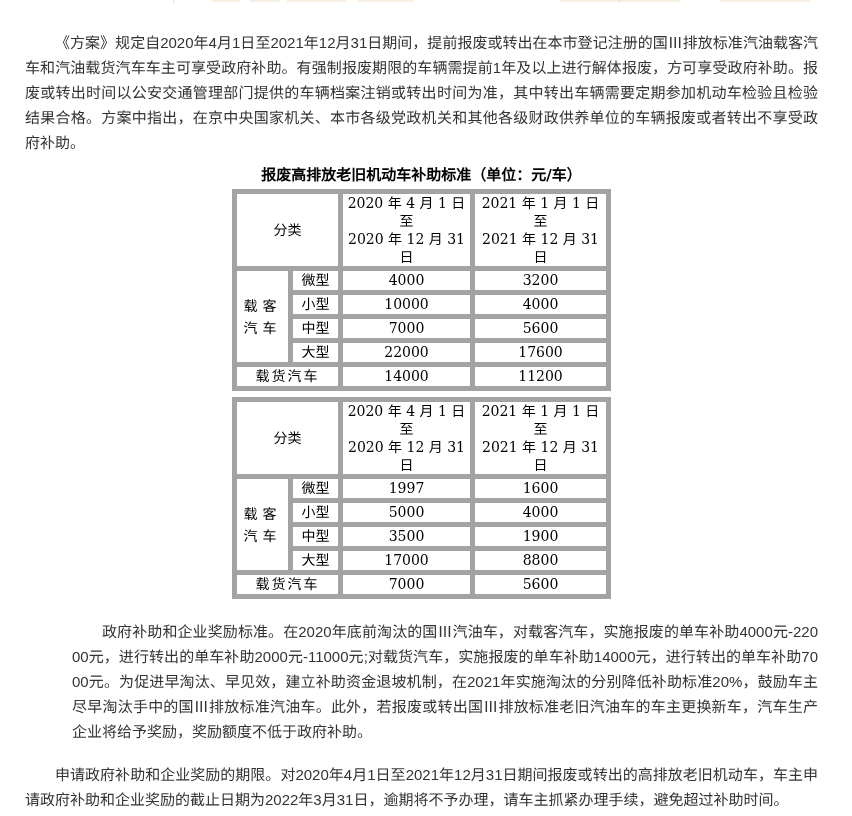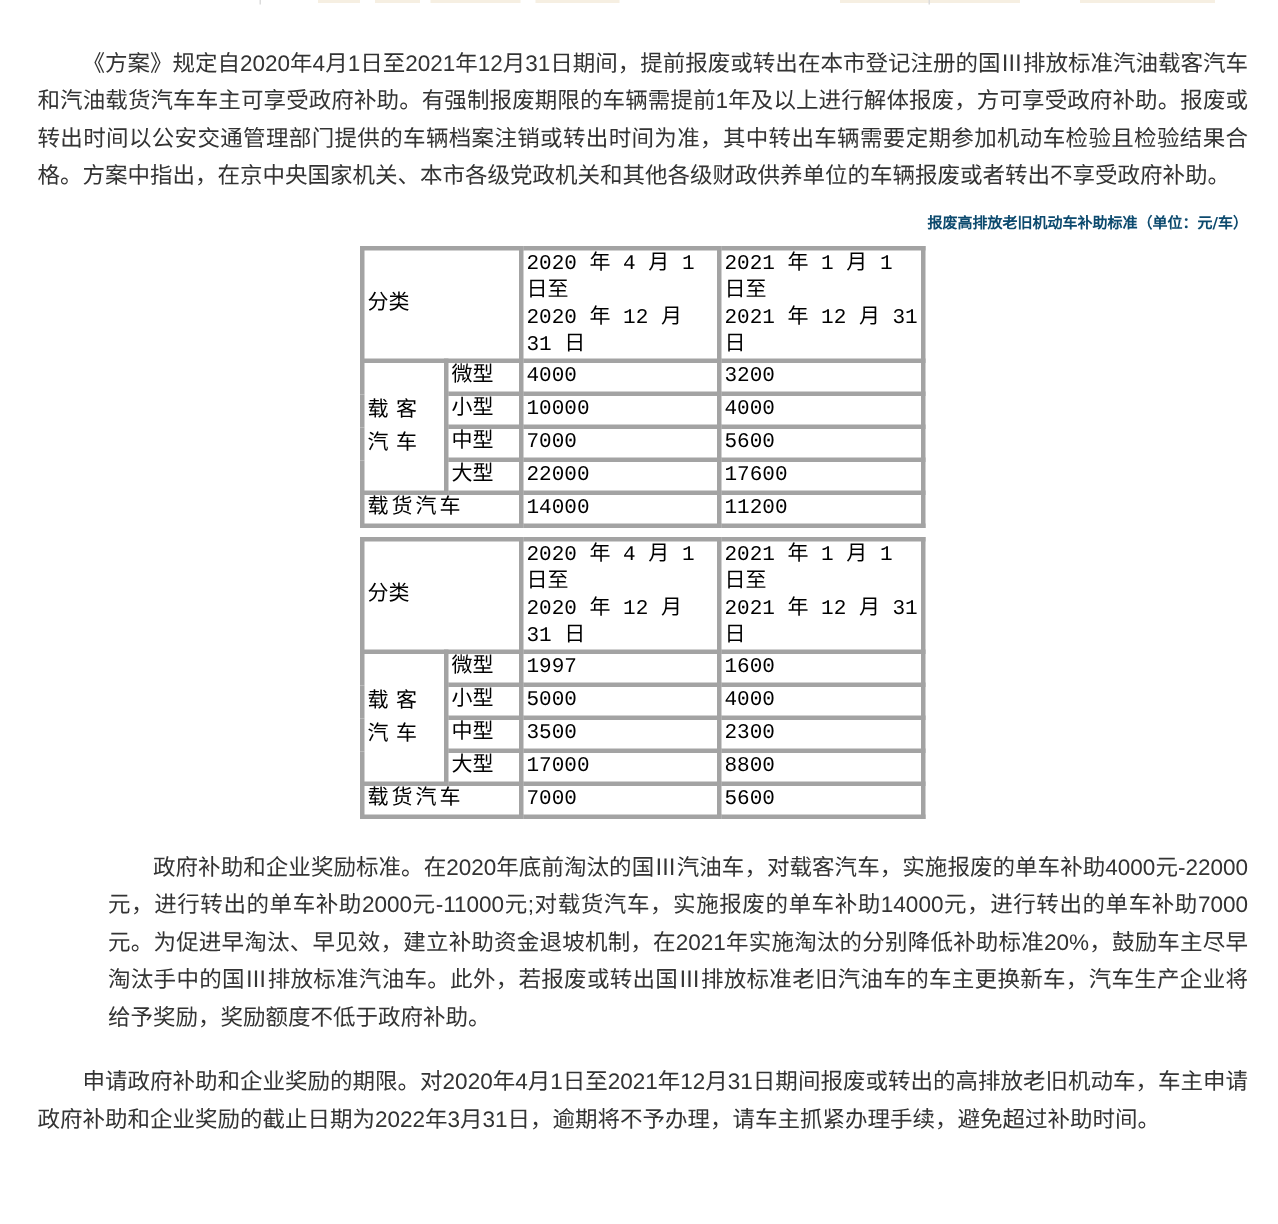--- a/index.html
+++ b/index.html
@@ -14,64 +14,63 @@
     position: relative;
     font-family: "Liberation Sans", sans-serif;
   }
 
   
   .top-remnant { position: absolute; top: 0; left: 0; width: 852px; height: 4px; }
   .top-remnant .crumb { position: absolute; top: 0; height: 2px; background: #f6efe2; }
   .top-remnant .tick  { position: absolute; top: 0; width: 1px; height: 3px; background: #dcdcdc; }
 
   .content {
-    padding: 30px 20px 0 25px;
+    padding: 30px 34px 0 25px;
     font-size: 15px;
     line-height: 25px;
     color: #333333;
     text-align: justify;
   }
   .para {
     margin: 0;
     text-indent: 2em;
     word-break: break-all;
   }
   .para + .para { margin-top: 18px; }
   .para.after-tables { margin-top: 20px; margin-left: 47px; }
 
   .table-section { text-align: center; }
   .table-title {
     margin-top: 12px;
     font-family: "DejaVu Serif", serif;
     font-weight: bold;
-    font-size: 10px;
+    font-size: 15px;
     line-height: 16px;
-    color: #0c4a6e;
-    text-align: right;
+    color: #000000;
+    text-align: center;
     text-indent: 0;
   }
   .table-section.second .table-title { margin-top: 24px; }
 
   table.subsidy {
     border-collapse: collapse;
     margin: 6px auto 0;
     font-family: "DejaVu Serif", serif;
     font-size: 14px;
     color: #000000;
     table-layout: fixed;
   }
   table.subsidy td {
-    border: 3px solid #a3a3a3;
-    text-align: left;
+    border: 5px solid #a3a3a3;
+    text-align: center;
     vertical-align: middle;
     padding: 0 2px;
     height: 19px;
     line-height: 19px;
     overflow: hidden;
-    font-family: Liberation Mono, monospace;
   }
   table.subsidy col.c1 { width: 56px; }
   table.subsidy col.c2 { width: 50px; }
   table.subsidy col.c3 { width: 132px; }
   table.subsidy col.c4 { width: 136px; }
   table.subsidy td.period {
     white-space: pre-line;
     line-height: 18px;
     height: 38px;
   }
@@ -172,21 +171,21 @@
           <td>1600</td>
         </tr>
         <tr>
           <td>小型</td>
           <td>5000</td>
           <td>4000</td>
         </tr>
         <tr>
           <td>中型</td>
           <td>3500</td>
-          <td>2300</td>
+          <td>1900</td>
         </tr>
         <tr>
           <td>大型</td>
           <td>17000</td>
           <td>8800</td>
         </tr>
         <tr>
           <td colspan="2" class="cargo">载货汽车</td>
           <td>7000</td>
           <td>5600</td>

